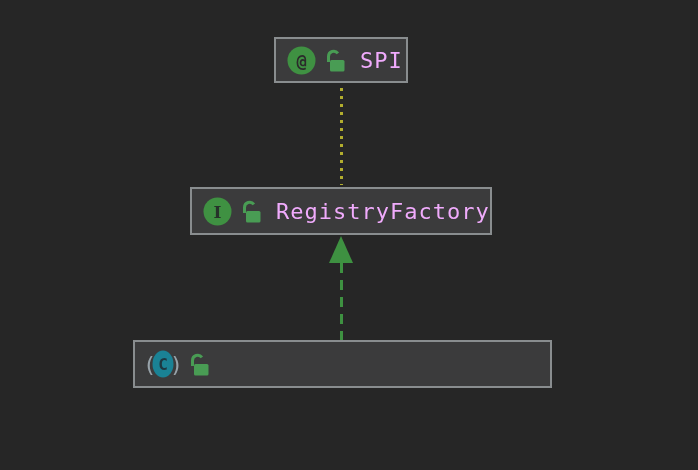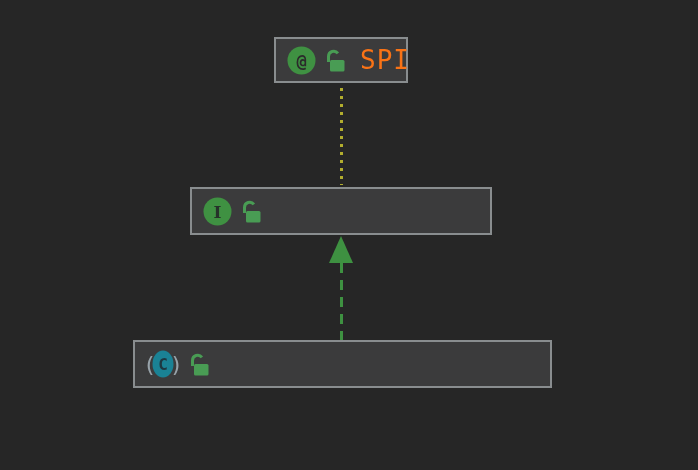--- a/index.html
+++ b/index.html
@@ -19,22 +19,22 @@
     align-items: center;
     background: #3b3b3c;
     border: 2px solid #898d8f;
     padding-left: 11px;
     padding-right: 10px;
   }
   .uml-node .type-icon { flex: 0 0 auto; display: block; }
   .uml-node .lock-icon { flex: 0 0 auto; display: block; margin-left: 8px; }
   .uml-node .node-label {
     margin-left: 14px;
-    color: #f97316;
-    font-size: 26px;
+    color: #f0abfc;
+    font-size: 22px;
     letter-spacing: 1px;
     white-space: nowrap;
   }
 
   #node-spi  { left: 274px; top: 37px;  width: 134px; height: 46px; }
   #node-rf   { left: 190px; top: 187px; width: 302px; height: 48px; }
   #node-arf  { left: 133px; top: 340px; width: 419px; height: 48px; }
 
   .edge-dotted {
     position: absolute;
@@ -83,20 +83,21 @@
 
   <div class="uml-node" id="node-rf">
     <svg class="type-icon" width="29" height="29" viewBox="0 0 29 29">
       <circle cx="14.5" cy="14.5" r="14" fill="#3f9142"></circle>
       <text x="14.5" y="21" text-anchor="middle" font-family="DejaVu Serif, serif" font-size="17" font-weight="bold" fill="#26322a">I</text>
     </svg>
     <svg class="lock-icon" width="22" height="25" viewBox="0 0 22 25">
       <path d="M4.5 14 V8.5 a5.2 5.2 0 0 1 9.4-3.1" fill="none" stroke="#499c54" stroke-width="3"></path>
       <rect x="6" y="12" width="14.5" height="11.5" rx="1.5" fill="#499c54"></rect>
     </svg>
+    <span class="node-label">RegistryFactory</span>
   </div>
 
   <div class="uml-node" id="node-arf">
     <svg class="type-icon" width="34" height="30" viewBox="0 0 34 30">
       <text x="4" y="23" text-anchor="middle" font-family="DejaVu Sans, sans-serif" font-size="22" fill="#98a3aa">(</text>
       <ellipse cx="17" cy="15" rx="10.5" ry="13.5" fill="#1a8295"></ellipse>
       <text x="17" y="21" text-anchor="middle" font-family="DejaVu Sans Mono, monospace" font-size="16" font-weight="bold" fill="#1e3740">C</text>
       <text x="30" y="23" text-anchor="middle" font-family="DejaVu Sans, sans-serif" font-size="22" fill="#98a3aa">)</text>
     </svg>
     <svg class="lock-icon" width="22" height="25" viewBox="0 0 22 25">

